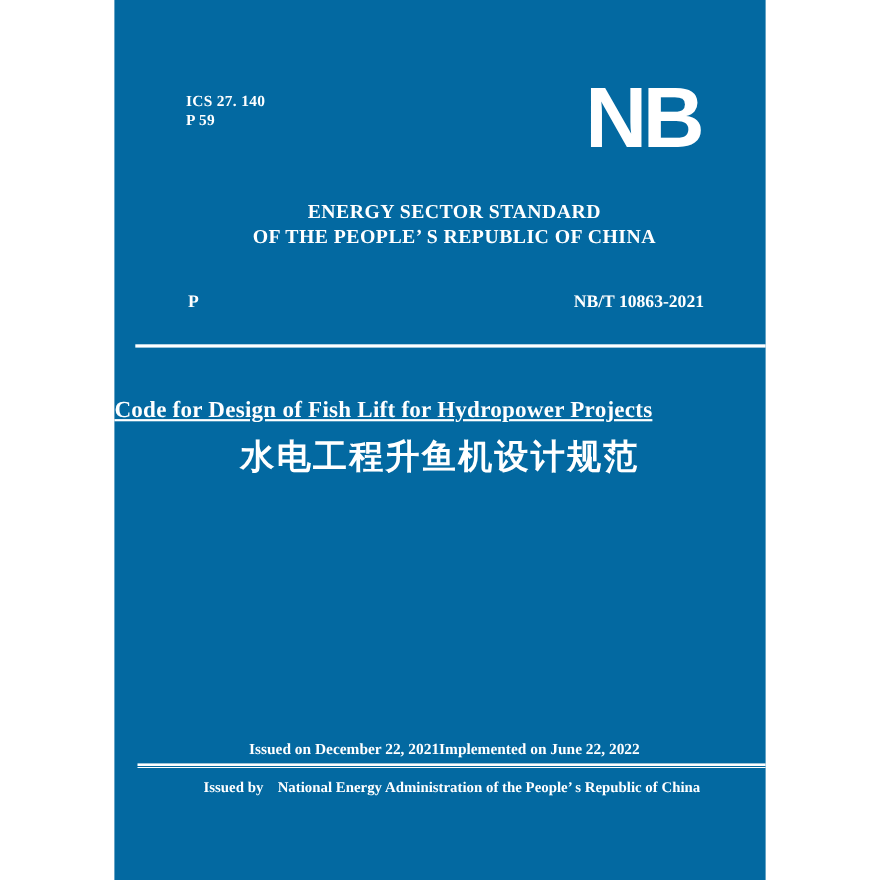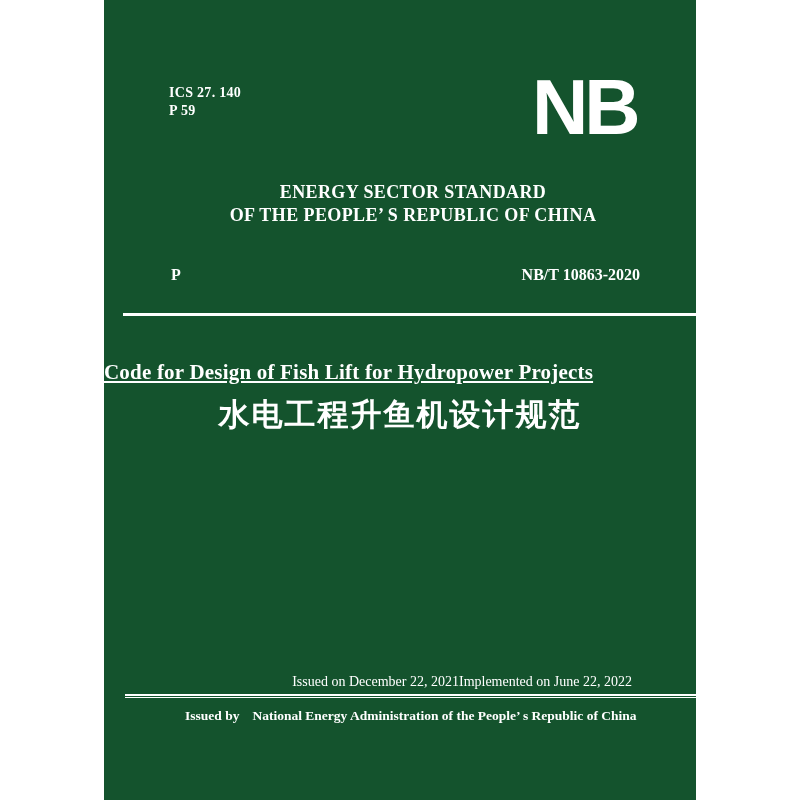--- a/index.html
+++ b/index.html
@@ -12,21 +12,21 @@
     -webkit-font-smoothing:antialiased;
   }
   .page {
     position:absolute; inset:0;
     background:#ffffff;
   }
   .cover {
     position:absolute;
     left:104px; top:0;
     width:592px; height:800px;
-    background:#14532d;
+    background:#0369a1;
     color:#ffffff;
   }
   
   .ics-block {
     position:absolute;
     left:65px; top:84px;
     font-weight:bold;
     font-size:14px;
     line-height:18px;
     letter-spacing:0.3px;
@@ -98,22 +98,22 @@
     font-weight:bold;
     font-size:31px;
     line-height:38px;
     letter-spacing:2px;
   }
   
   .dates-row {
     position:absolute;
     top:672px; left:72px; right:64px;
     display:flex;
-    justify-content:flex-end;
-    font-weight:normal;
+    justify-content:center;
+    font-weight:bold;
     font-size:14px;
     line-height:20px;
   }
   .issuer-row {
     position:absolute;
     top:706px; left:81px; right:20px;
     font-weight:bold;
     font-size:13.5px;
     line-height:20px;
     white-space:nowrap;
@@ -133,21 +133,21 @@
 
     <div class="nb-logo">NB</div>
 
     <div class="std-name">
       <div class="en-line">ENERGY SECTOR STANDARD</div>
       <div class="en-line">OF THE PEOPLE’ S REPUBLIC OF CHINA</div>
     </div>
 
     <div class="doc-row">
       <span>P</span>
-      <span>NB/T 10863-2020</span>
+      <span>NB/T 10863-2021</span>
     </div>
 
     <div class="rule rule1"></div>
 
     <div class="title-en">Code for Design of Fish Lift for Hydropower Projects</div>
     <div class="title-cn">水电工程升鱼机设计规范</div>
 
     <div class="dates-row">
       <span>Issued on December 22, 2021</span>
       <span>Implemented on June 22, 2022</span>

